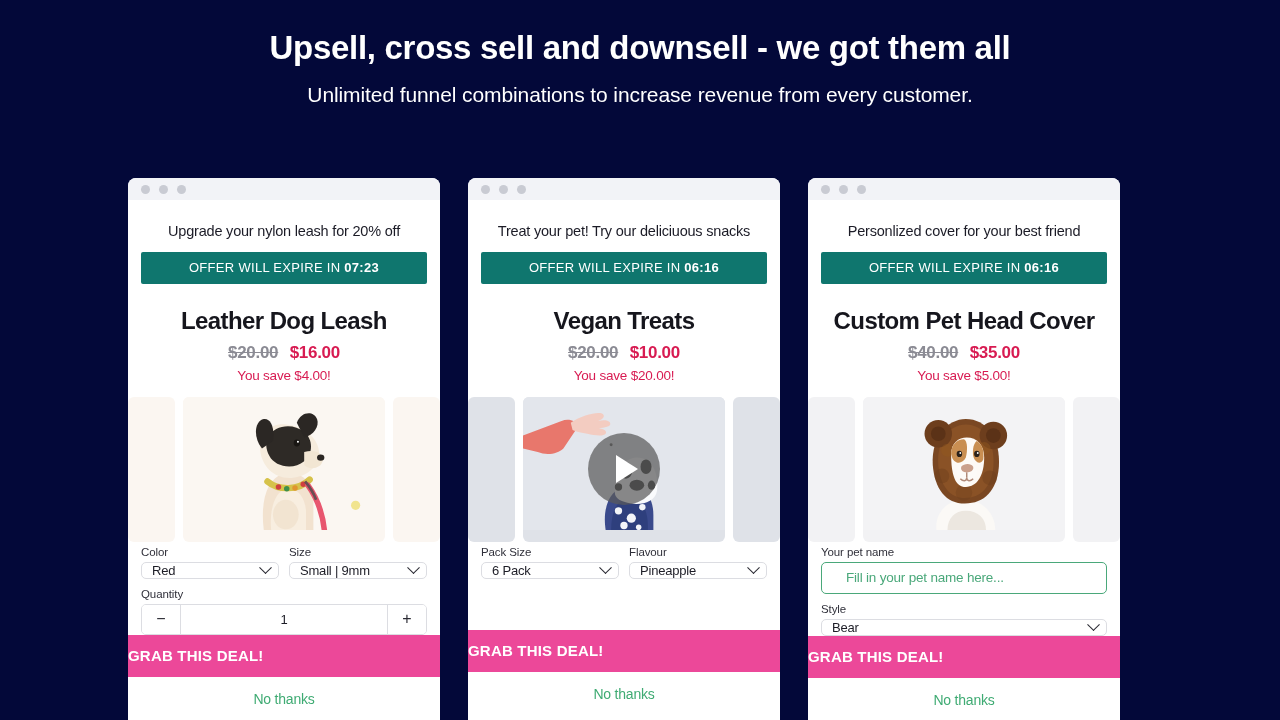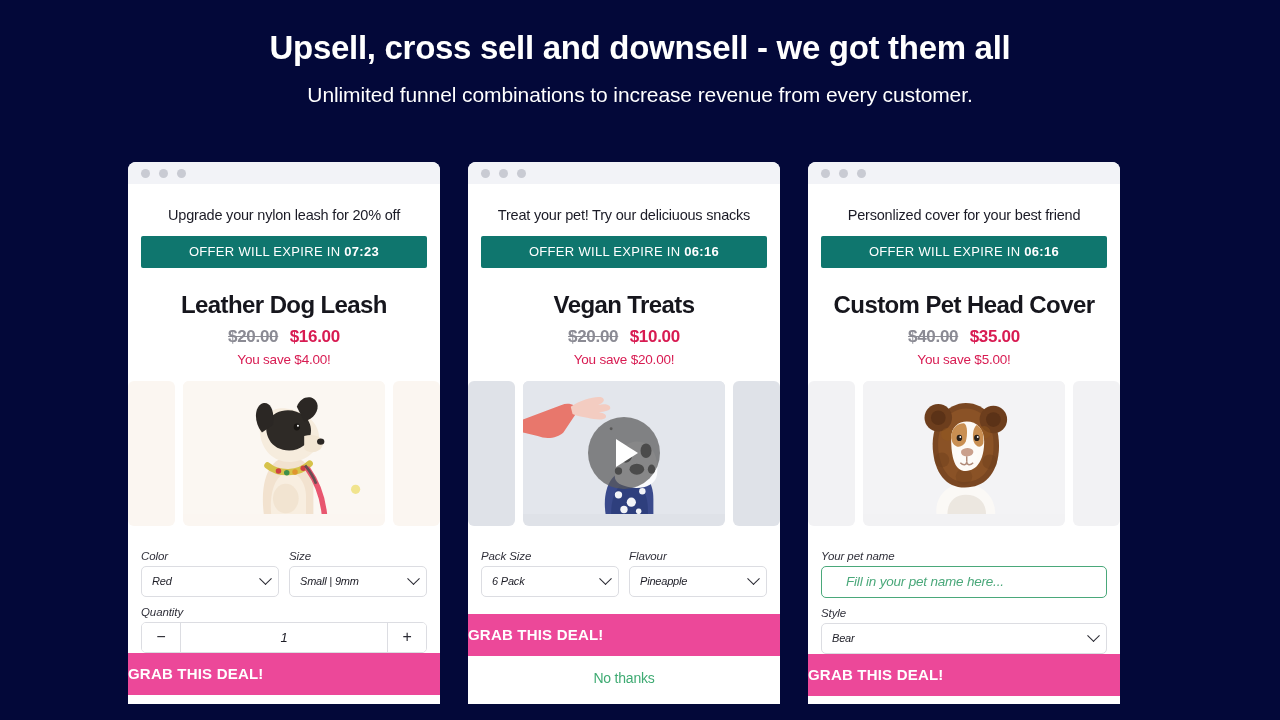--- a/index.html
+++ b/index.html
@@ -31,21 +31,21 @@
   .header p {
     margin-top: 15px;
     font-size: 21px;
     font-weight: 400;
     letter-spacing: -0.1px;
   }
 
   
   .cards {
     position: absolute;
-    top: 162px;
+    top: 178px;
     left: 128px;
     width: 1024px;
     display: flex;
     gap: 28px;
   }
 
   .card {
     width: 312px;
     height: 542px;
     background: #ffffff;
@@ -184,41 +184,40 @@
     border-left: 22px solid #ffffff;
     border-top: 14px solid transparent;
     border-bottom: 14px solid transparent;
   }
 
   
   .art { position: absolute; inset: 0; }
 
   
   .form {
-    margin-top: 24px;
+    margin-top: 4px;
     flex: 1 1 auto;
-    font-style: italic;
   }
   .row { display: flex; gap: 10px; }
   .field { flex: 1 1 0; min-width: 0; }
   .flabel {
     font-size: 11.5px;
     color: #30303a;
     margin-bottom: 4px;
     letter-spacing: -0.1px;
   }
   .select {
-    height: 31px;
+    height: 17px;
     border: 1px solid #dcdde2;
     border-radius: 5px;
     background: #ffffff;
     display: flex;
     align-items: center;
     padding: 0 8px 0 10px;
-    font-size: 11px;
+    font-size: 13px;
     color: #1d1d26;
     justify-content: space-between;
     letter-spacing: -0.2px;
   }
   .chev {
     width: 9px; height: 9px;
     border-right: 1.6px solid #2a2a33;
     border-bottom: 1.6px solid #2a2a33;
     transform: rotate(45deg) translate(-2px,-2px);
     flex: 0 0 auto;

